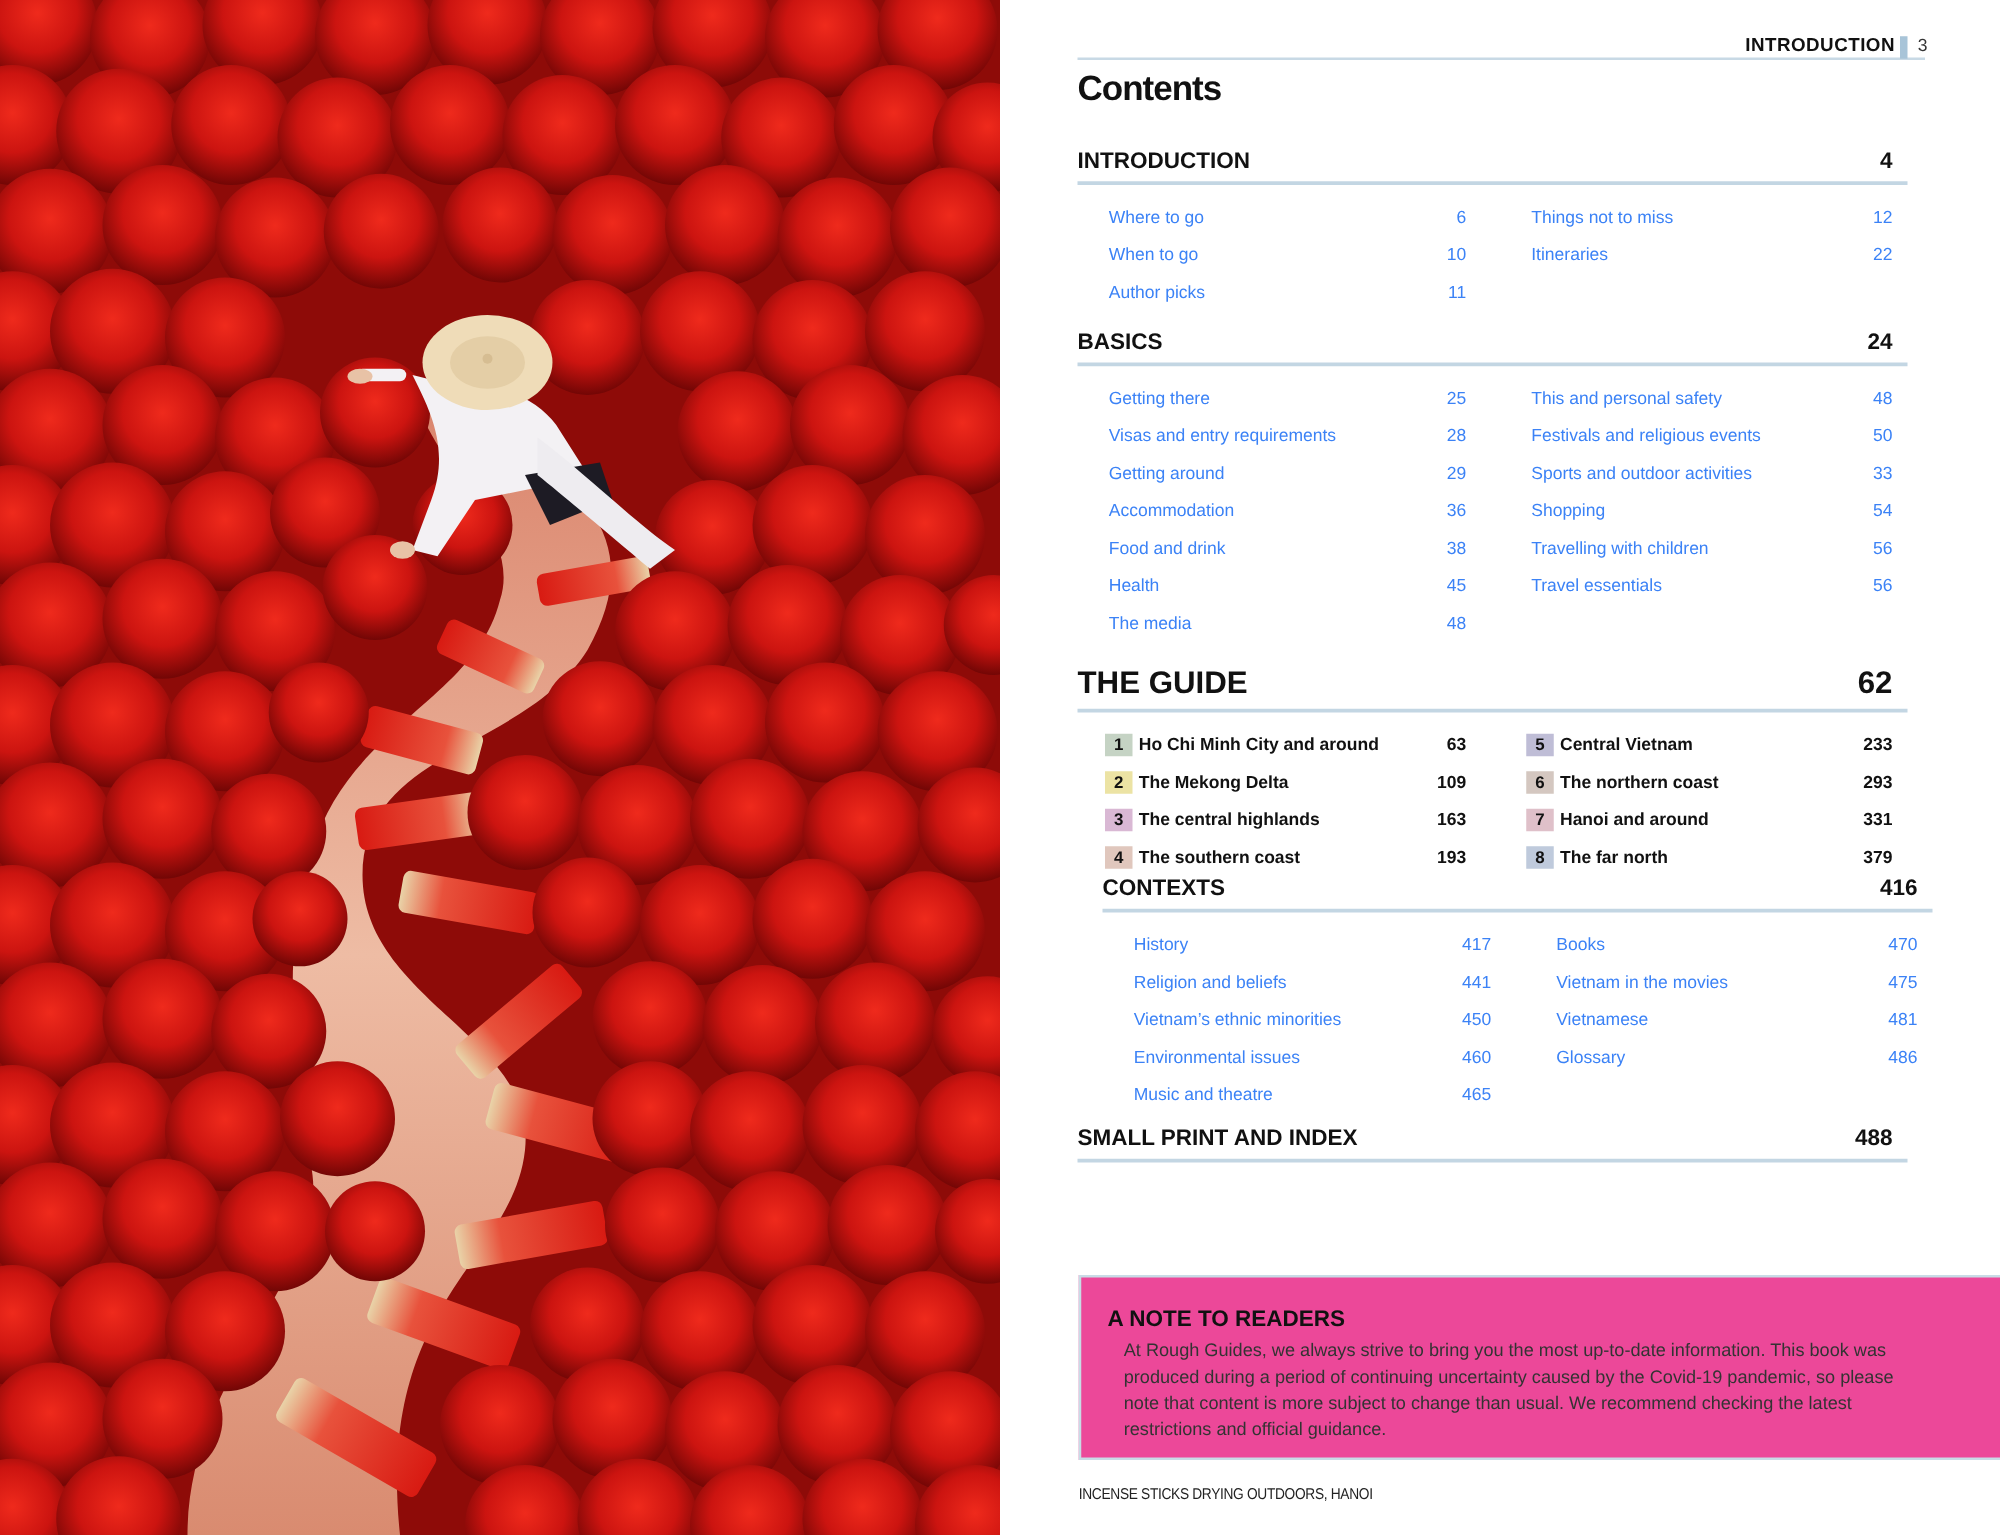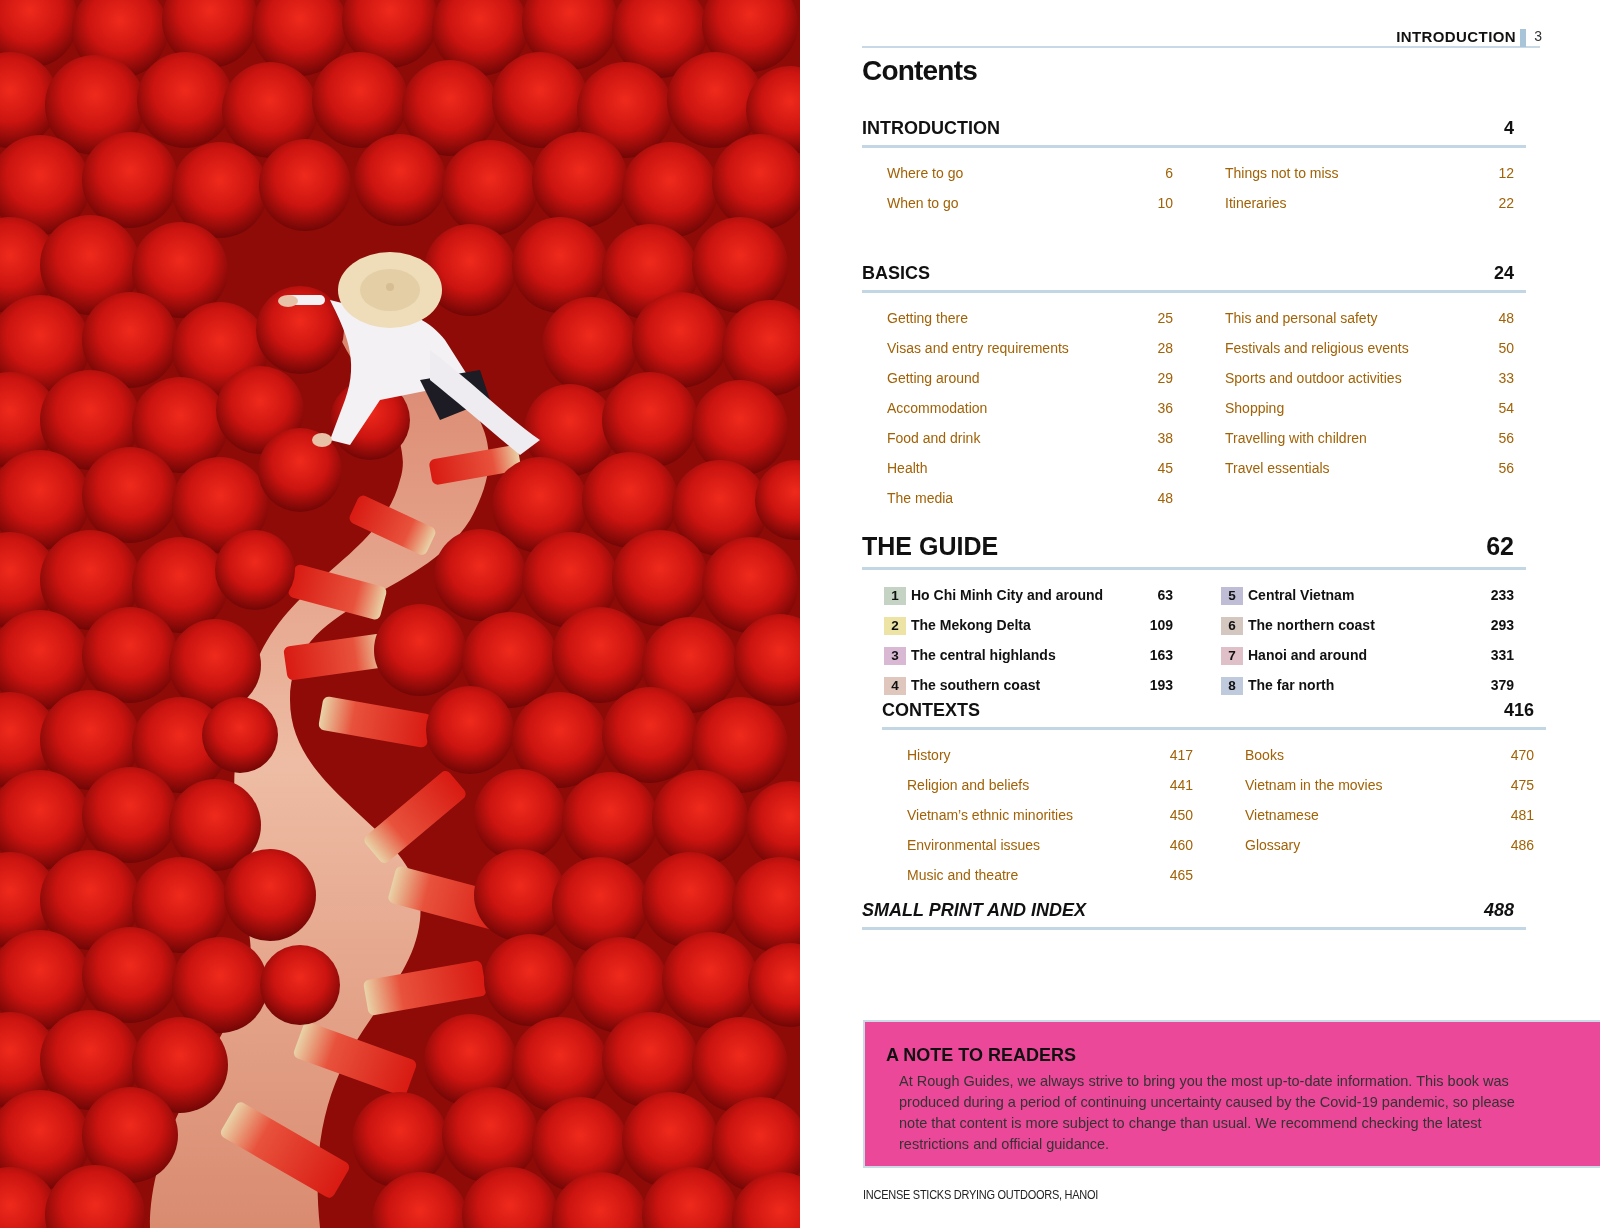--- a/index.html
+++ b/index.html
@@ -39,21 +39,21 @@
       position: relative; height: 30px; border-bottom: 3px solid #c3d6e3;
     }
     .section-head .sh-title { position: absolute; left: 0; bottom: 6px; font-weight: bold; font-size: 18px; color: #111; }
     .section-head .sh-page { position: absolute; right: 12px; bottom: 6px; font-weight: bold; font-size: 18px; color: #111; }
     .section-head.big { height: 36px; }
     .section-head.big .sh-title, .section-head.big .sh-page { font-size: 25px; }
 
     .cols { position: relative; display: flex; padding-top: 12px; }
     .col { width: 343px; position: relative; }
     .col.right { width: 321px; }
-    .entry { position: relative; height: 30px; font-size: 14px; color: #a16207; }
+    .entry { position: relative; height: 30px; font-size: 14px; color: #3b82f6; }
     .entry .e-label { position: absolute; left: 25px; top: 5px; white-space: nowrap; }
     .entry .e-page { position: absolute; right: 32px; top: 5px; }
     .col.right .entry .e-label { left: 20px; }
     .col.right .entry .e-page { right: 12px; }
 
     .guide-entry { position: relative; height: 30px; font-size: 14px; font-weight: bold; color: #111; }
     .guide-entry .g-badge {
       position: absolute; left: 22px; top: 5px; width: 22px; height: 18px; font-size: 13.5px;
       text-align: center; line-height: 18px; color: #111; font-weight: bold;
     }
@@ -277,20 +277,24 @@
     <div class="cols">
       <div class="col left">
         <div class="entry">
             <span class="e-label">Where to go</span>
             <span class="e-page">6</span>
           </div>
         <div class="entry">
             <span class="e-label">When to go</span>
             <span class="e-page">10</span>
           </div>
+        <div class="entry">
+            <span class="e-label">Author picks</span>
+            <span class="e-page">11</span>
+          </div>
       </div>
       <div class="col right">
         <div class="entry">
             <span class="e-label">Things not to miss</span>
             <span class="e-page">12</span>
           </div>
         <div class="entry">
             <span class="e-label">Itineraries</span>
             <span class="e-page">22</span>
           </div>
@@ -458,21 +462,21 @@
             <span class="e-page">481</span>
           </div>
         <div class="entry">
             <span class="e-label">Glossary</span>
             <span class="e-page">486</span>
           </div>
       </div>
     </div>
   </div>
 
-  <div class="section" style="top:900px;font-style:italic;">
+  <div class="section" style="top:900px;">
     <div class="section-head">
       <span class="sh-title">SMALL PRINT AND INDEX</span>
       <span class="sh-page">488</span>
     </div>
   </div>
 
   <div class="note-box">
     <div class="n-title">A NOTE TO READERS</div>
     <div class="n-body">At Rough Guides, we always strive to bring you the most up-to-date information. This book was produced during a period of continuing uncertainty caused by the Covid-19 pandemic, so please note that content is more subject to change than usual. We recommend checking the latest restrictions and official guidance.</div>
   </div>

